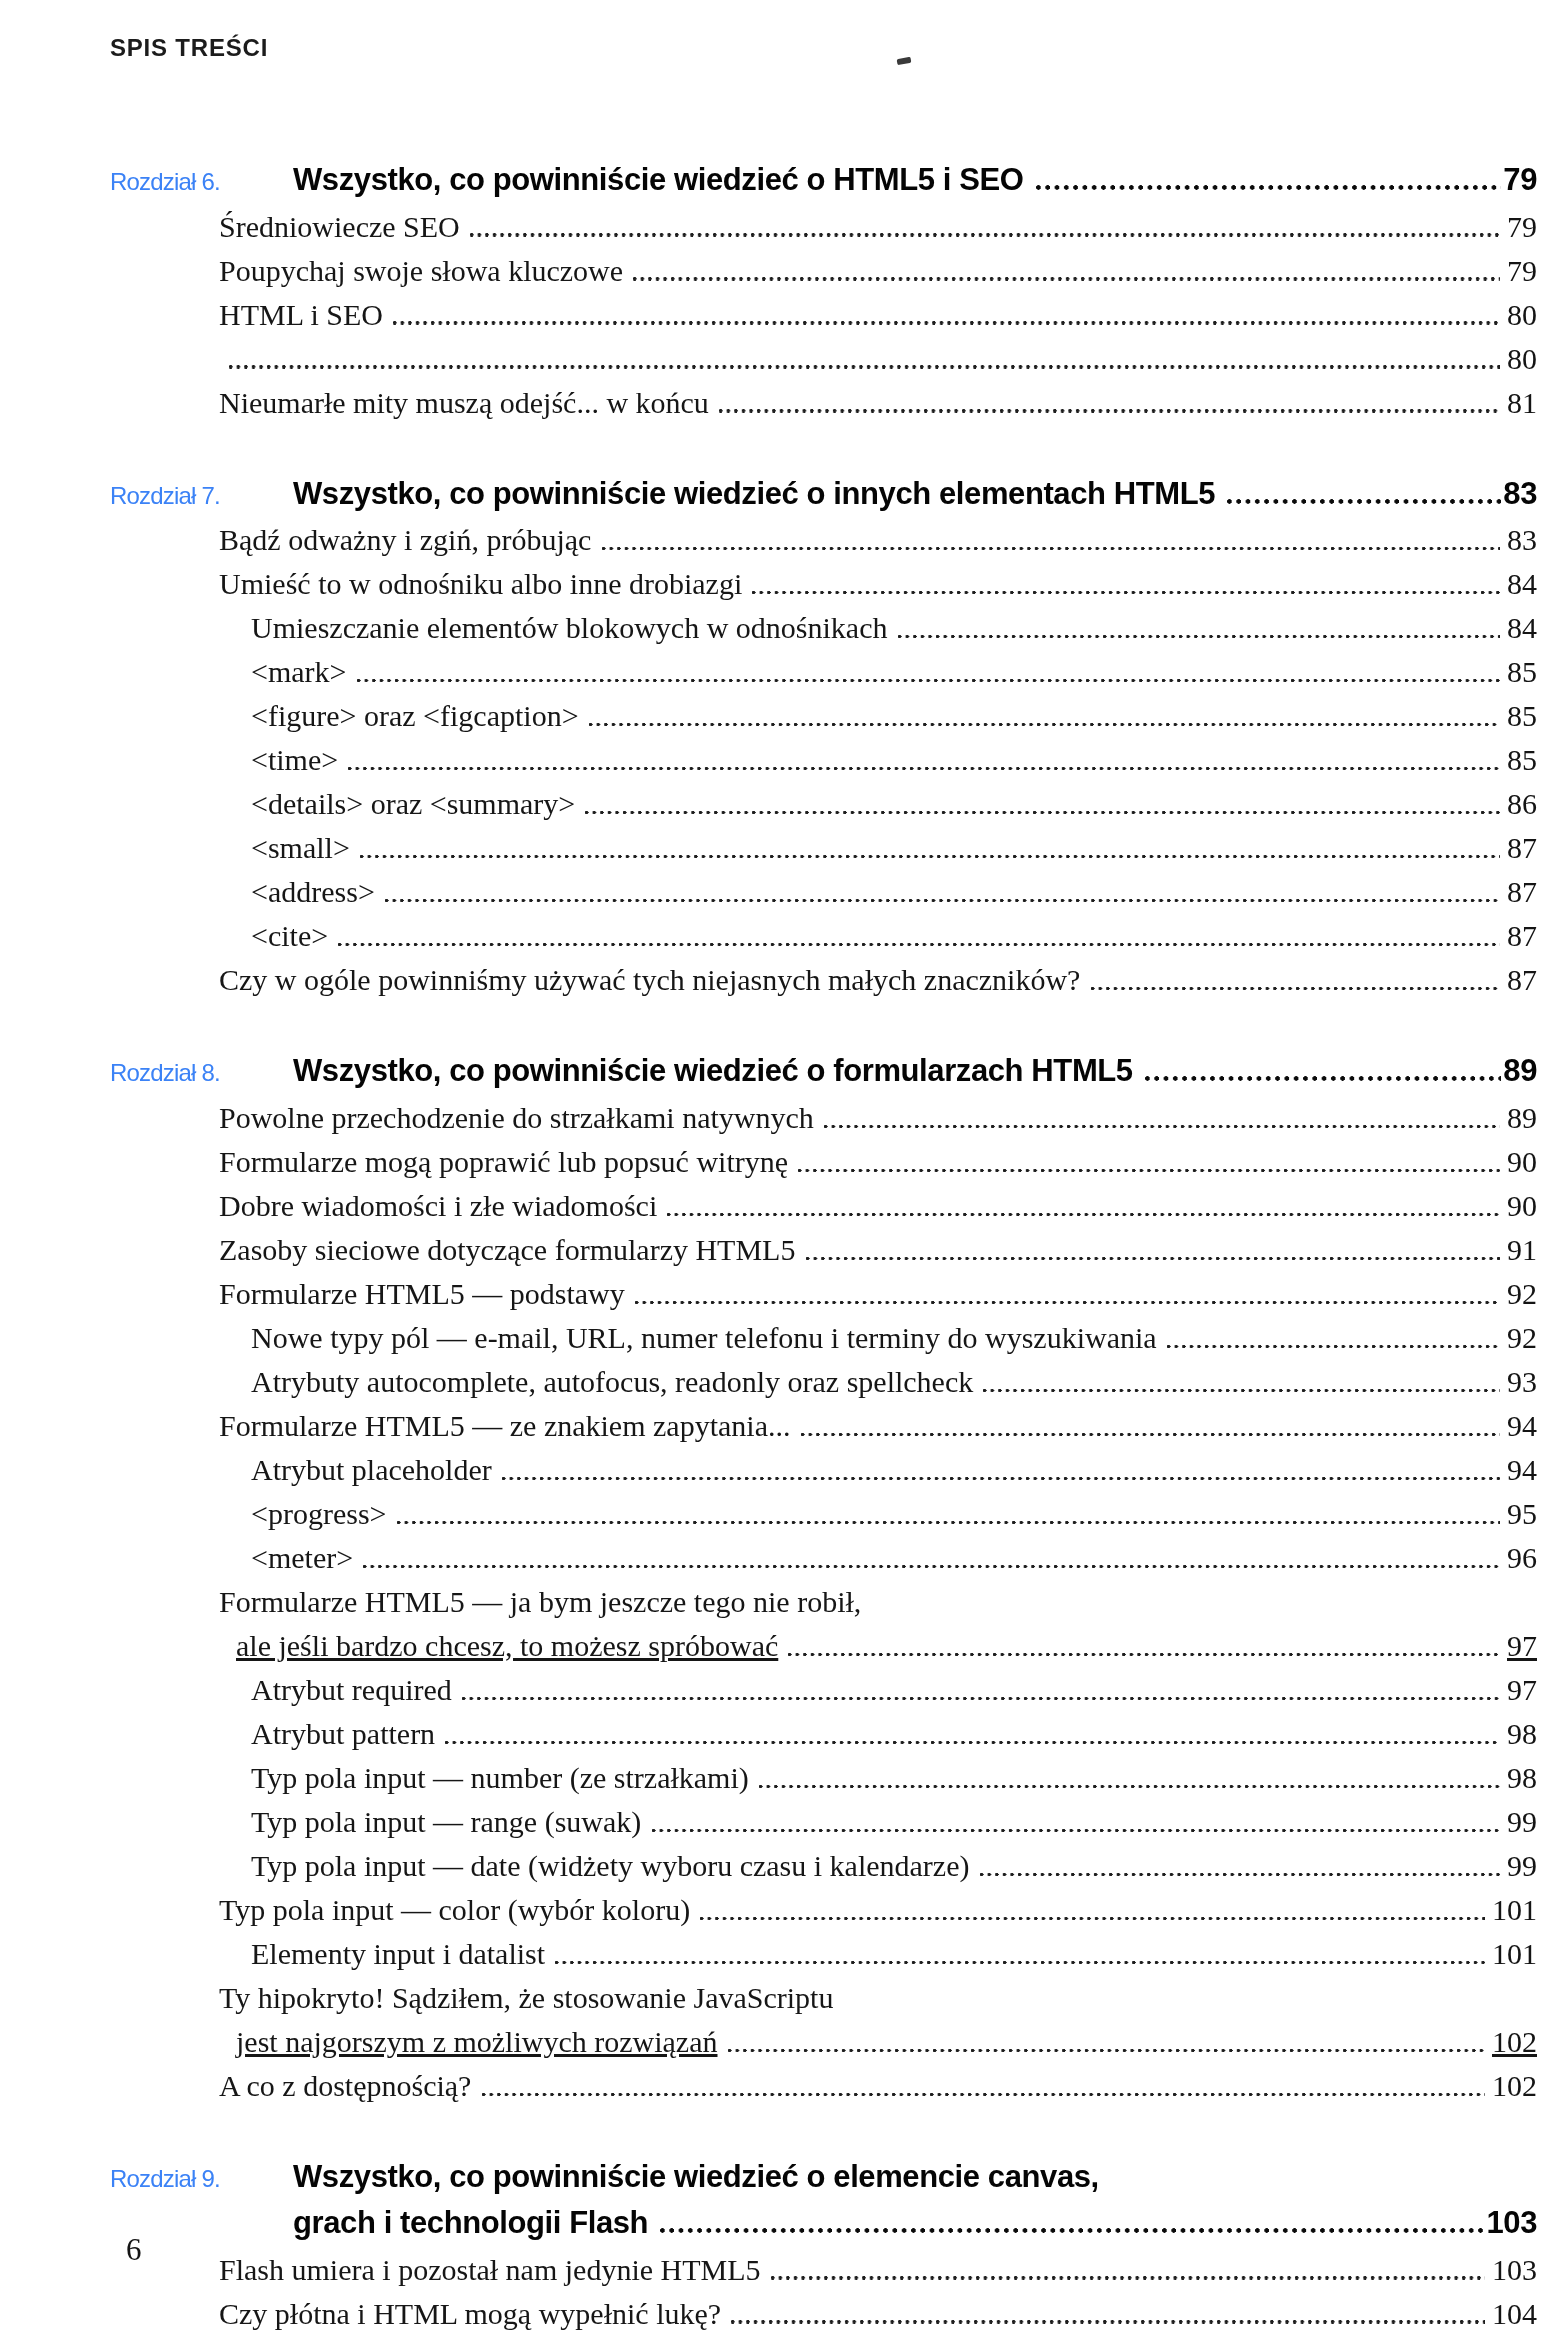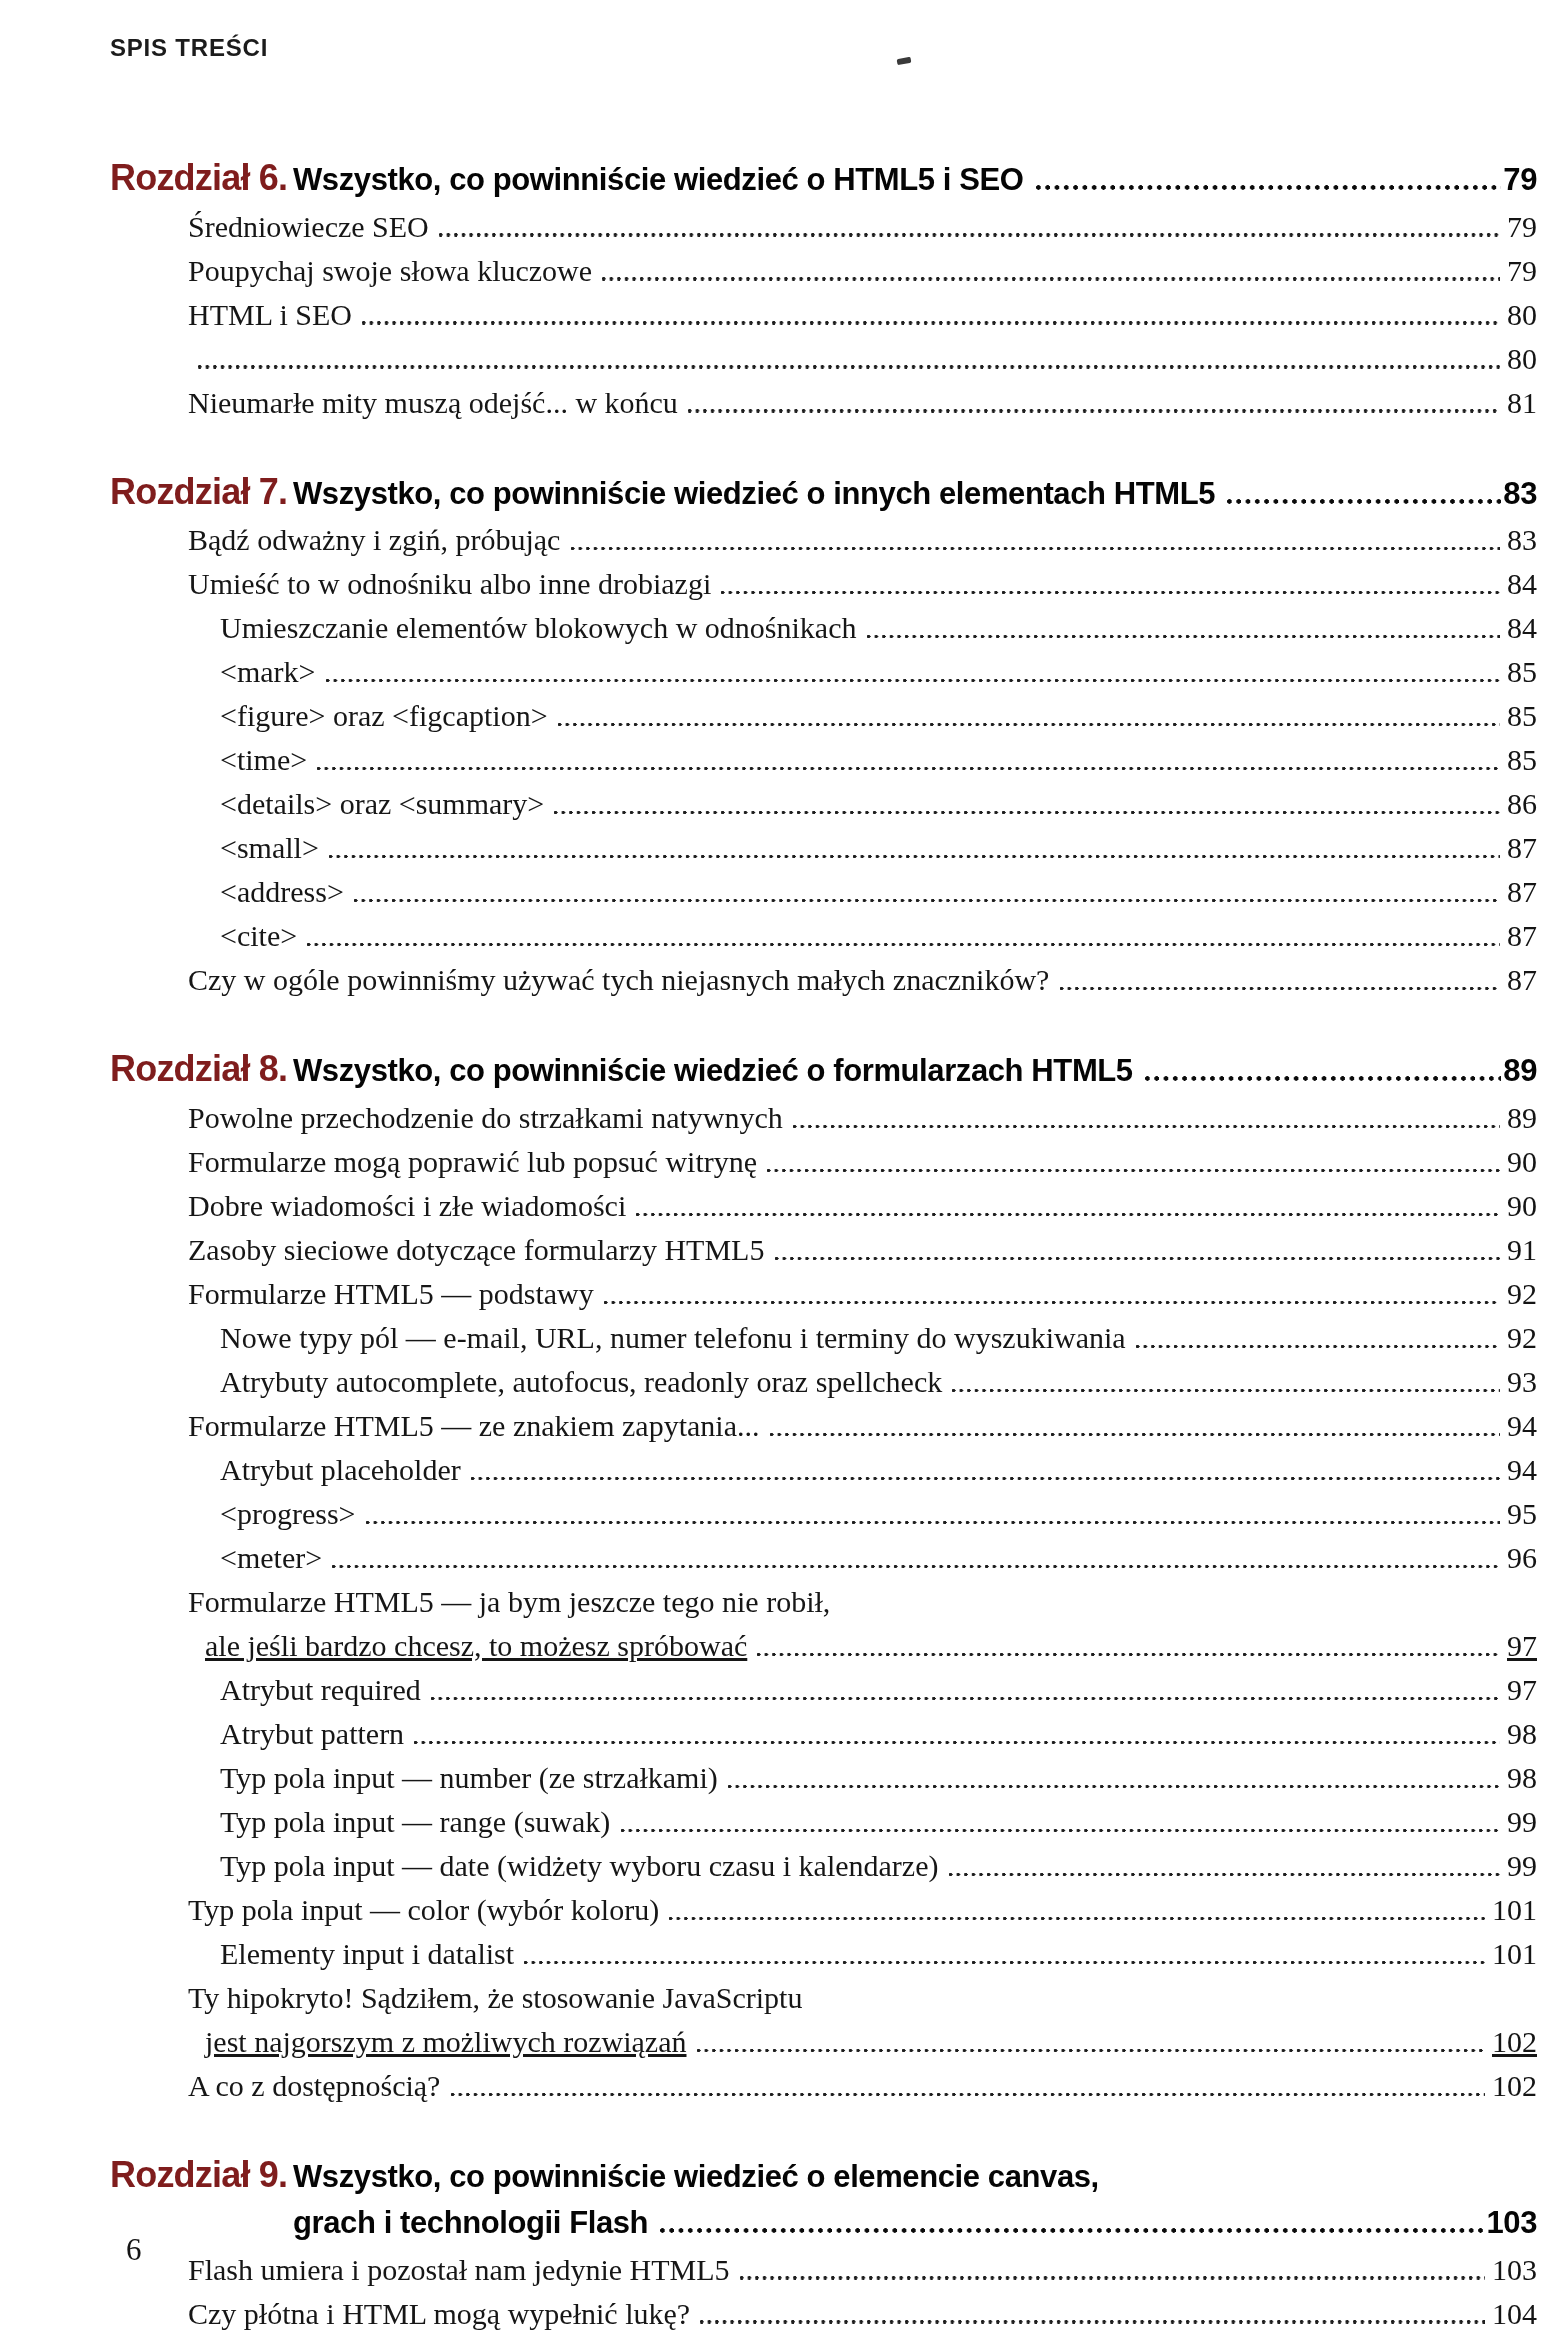--- a/index.html
+++ b/index.html
@@ -35,40 +35,40 @@
     border-radius: 1.7px;
     transform: rotate(-10deg);
   }
   .toc { margin-top: 95px; }
   .chapter + .chapter { margin-top: 46px; }
   .chapter-head { display: flex; align-items: baseline; }
   .chapter-label {
     flex: 0 0 183px;
     width: 183px;
     font-family: "Liberation Sans", sans-serif;
-    font-weight: 700;
-    font-size: 36px;
+    font-weight: 400;
+    font-size: 24px;
     letter-spacing: -0.8px;
-    color: #7f1d1d;
+    color: #3b82f6;
     white-space: nowrap;
   }
   .chapter-title-block { flex: 1 1 auto; min-width: 0; }
   .title-line {
     display: flex;
     align-items: baseline;
     font-family: "Liberation Sans", sans-serif;
     font-weight: 700;
     font-size: 31px;
     letter-spacing: -0.4px;
     line-height: 46px;
     color: #050505;
     white-space: nowrap;
     text-align: center;
   }
-  .entries { margin-left: 78px; margin-top: 1.7px; }
+  .entries { margin-left: 109px; margin-top: 1.7px; }
   .entry { }
   .entry.indent-1 { margin-left: 32px; }
   .entry-line {
     display: flex;
     align-items: baseline;
     font-family: "Liberation Serif", serif;
     font-size: 30px;
     line-height: 44px;
     color: #161616;
     white-space: nowrap;

